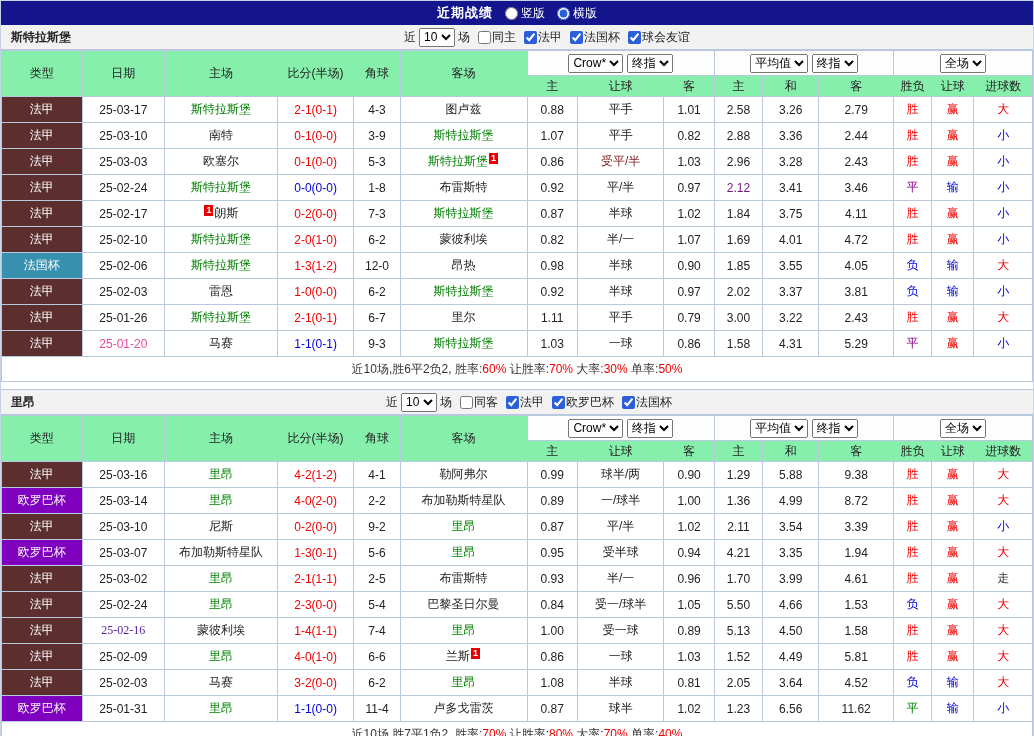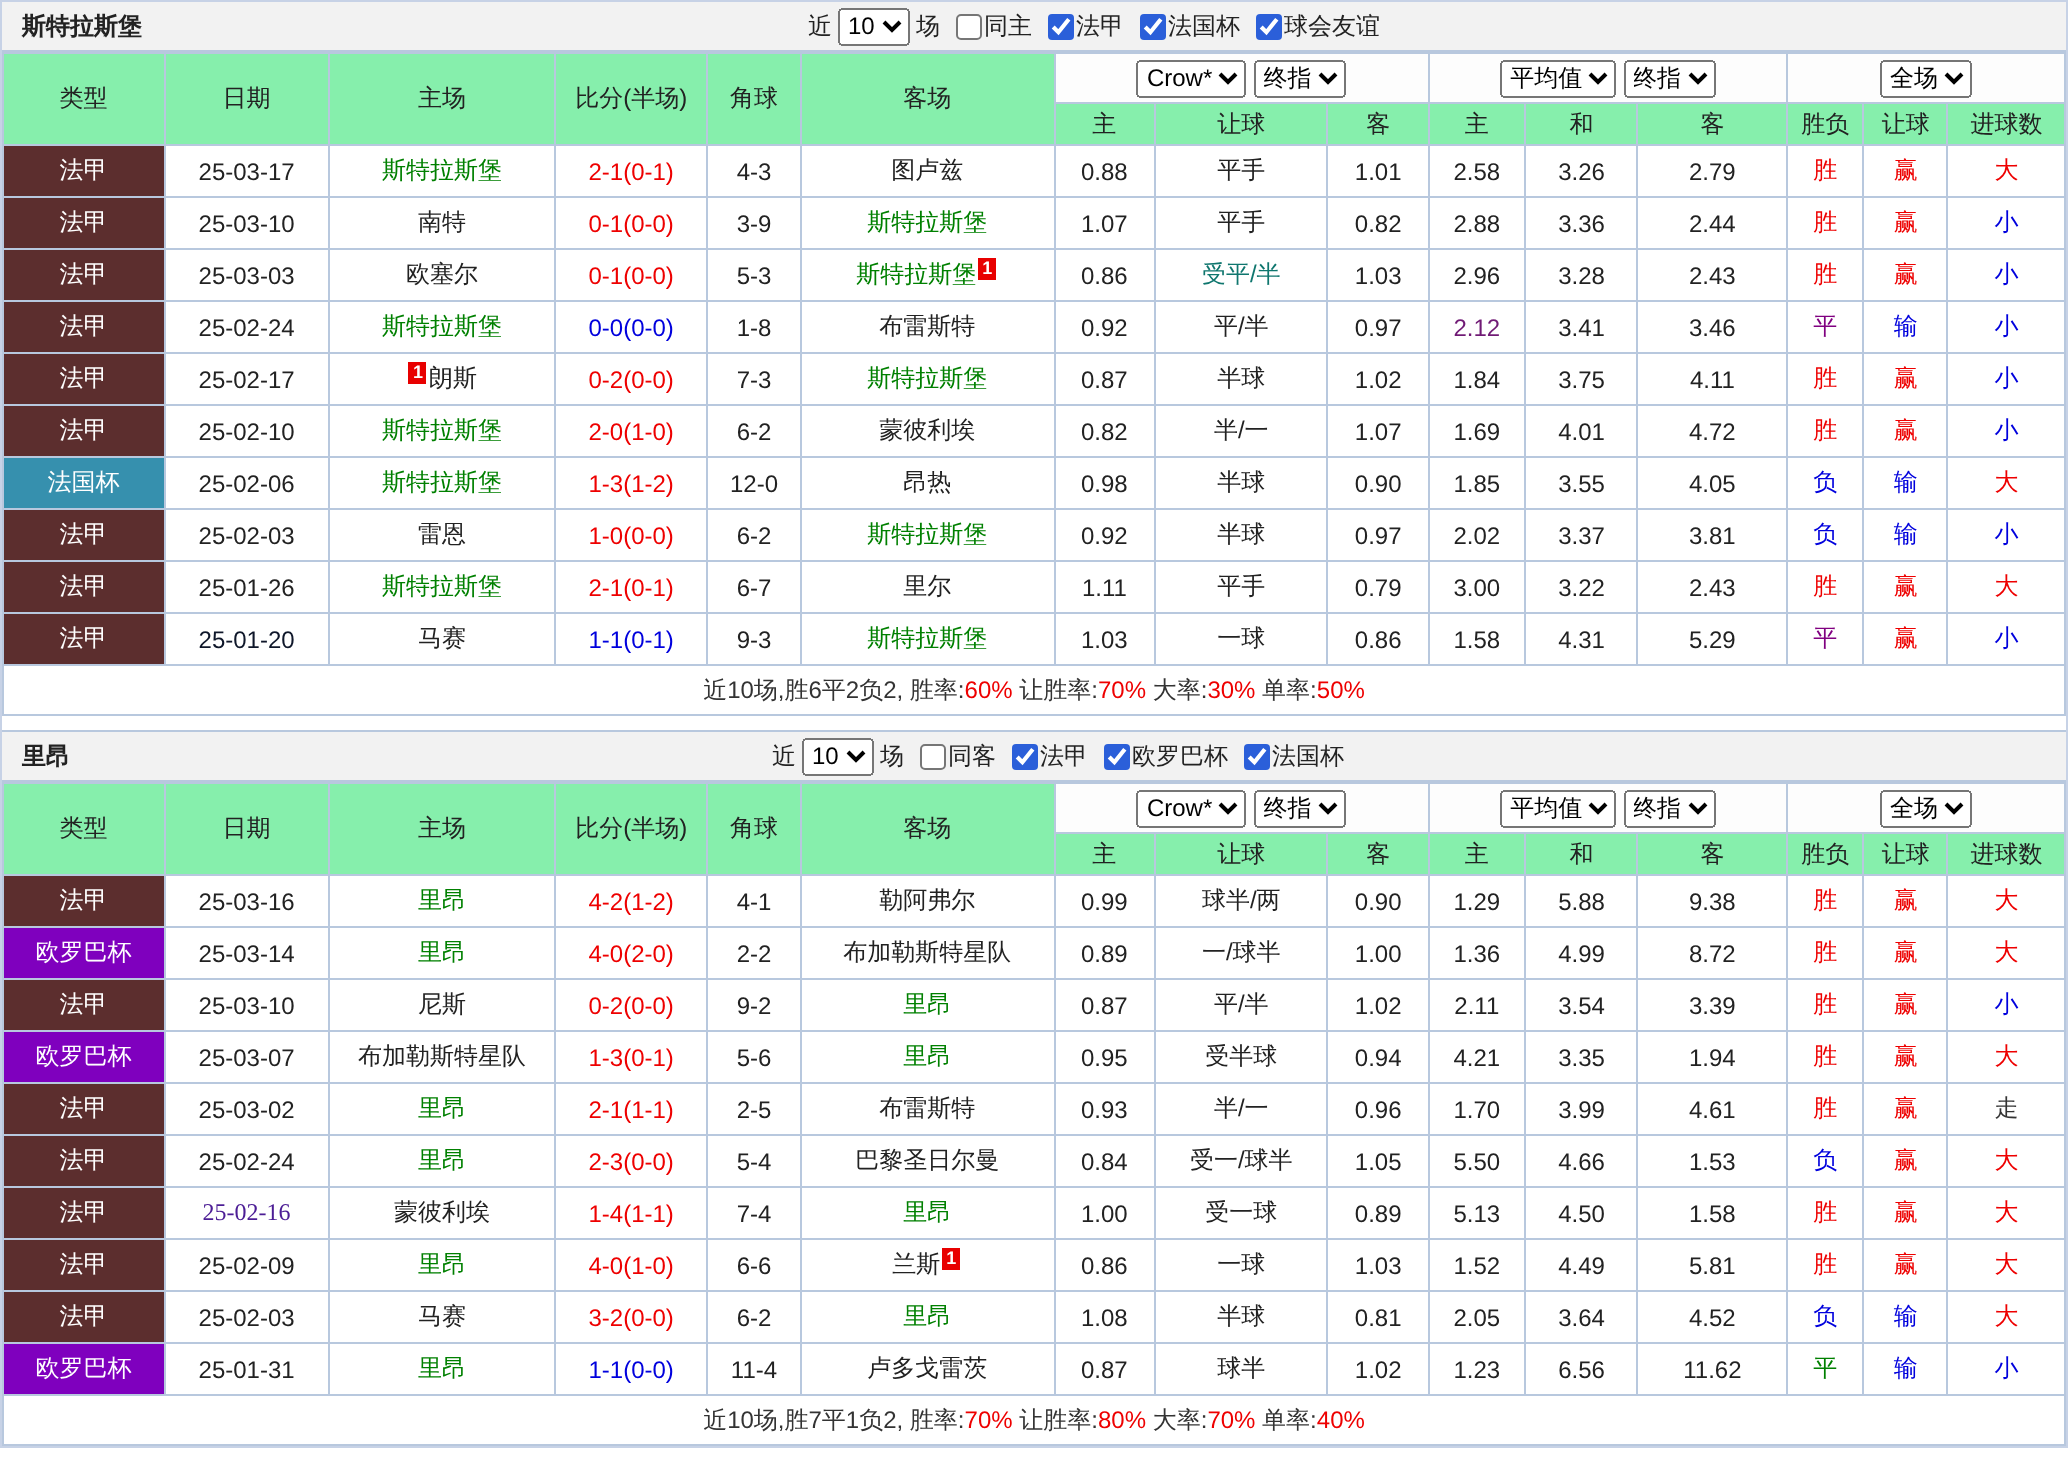--- a/index.html
+++ b/index.html
@@ -24,20 +24,31 @@
   .selth{background:#FDFDFD;}
   tbody td{height:26px;background:#fff;}
   .badge{display:inline-block;background:#E80000;color:#fff;font-size:9px;line-height:11px;min-width:9px;padding:0;vertical-align:top;margin:0 1px;font-weight:bold;}
   .summary-cell{height:25px;background:#fff;}
 </style>
 </head>
 <body>
 
 <div class="page">
 
+  <div class="topbar">
+    <span class="title">近期战绩</span>
+    <label>
+        <input type="radio" name="layout" style="">
+        <span>竖版</span>
+      </label>
+    <label>
+        <input type="radio" name="layout" checked="" style="">
+        <span>横版</span>
+      </label>
+  </div>
 
   <div class="section">
     <div class="secbar">
       <span class="teamname">斯特拉斯堡</span>
       <div class="filters">
         <span>近</span>
         <select class="sel"><option>10</option></select>
         <span>场</span>
         <label class="chk">
             <input type="checkbox" style="">
@@ -143,21 +154,21 @@
             <td style="color: rgb(0, 0, 221);">小</td>
           </tr>
           <tr>
             <td style="color: rgb(255, 255, 255); background: rgb(92, 46, 46);">法甲</td>
             <td style="color: rgb(34, 34, 34);">25-03-03</td>
             <td><span style="color: rgb(34, 34, 34);">欧塞尔</span></td>
             <td style="color: rgb(238, 0, 0);">0-1(0-0)</td>
             <td style="color: rgb(34, 34, 34);">5-3</td>
             <td><span style="color: rgb(0, 128, 0);">斯特拉斯堡</span><span class="badge">1</span></td>
             <td style="color: rgb(34, 34, 34);">0.86</td>
-            <td style="color: #0f766e;">受平/半</td>
+            <td style="color: #7f1d1d;">受平/半</td>
             <td style="color: rgb(34, 34, 34);">1.03</td>
             <td style="color: rgb(34, 34, 34);">2.96</td>
             <td style="color: rgb(34, 34, 34);">3.28</td>
             <td style="color: rgb(34, 34, 34);">2.43</td>
             <td style="color: rgb(238, 0, 0);">胜</td>
             <td style="color: rgb(238, 0, 0);">赢</td>
             <td style="color: rgb(0, 0, 221);">小</td>
           </tr>
           <tr>
             <td style="color: rgb(255, 255, 255); background: rgb(92, 46, 46);">法甲</td>
@@ -256,21 +267,21 @@
             <td style="color: rgb(34, 34, 34);">0.79</td>
             <td style="color: rgb(34, 34, 34);">3.00</td>
             <td style="color: rgb(34, 34, 34);">3.22</td>
             <td style="color: rgb(34, 34, 34);">2.43</td>
             <td style="color: rgb(238, 0, 0);">胜</td>
             <td style="color: rgb(238, 0, 0);">赢</td>
             <td style="color: rgb(238, 0, 0);">大</td>
           </tr>
           <tr>
             <td style="color: rgb(255, 255, 255); background: rgb(92, 46, 46);">法甲</td>
-            <td style="color: #0f172a; margin-left: 24px;">25-01-20</td>
+            <td style="color: #ec4899; margin-left: 24px;">25-01-20</td>
             <td><span style="color: rgb(34, 34, 34);">马赛</span></td>
             <td style="color: rgb(0, 0, 221);">1-1(0-1)</td>
             <td style="color: rgb(34, 34, 34);">9-3</td>
             <td><span style="color: rgb(0, 128, 0);">斯特拉斯堡</span></td>
             <td style="color: rgb(34, 34, 34);">1.03</td>
             <td style="color: rgb(34, 34, 34);">一球</td>
             <td style="color: rgb(34, 34, 34);">0.86</td>
             <td style="color: rgb(34, 34, 34);">1.58</td>
             <td style="color: rgb(34, 34, 34);">4.31</td>
             <td style="color: rgb(34, 34, 34);">5.29</td>

